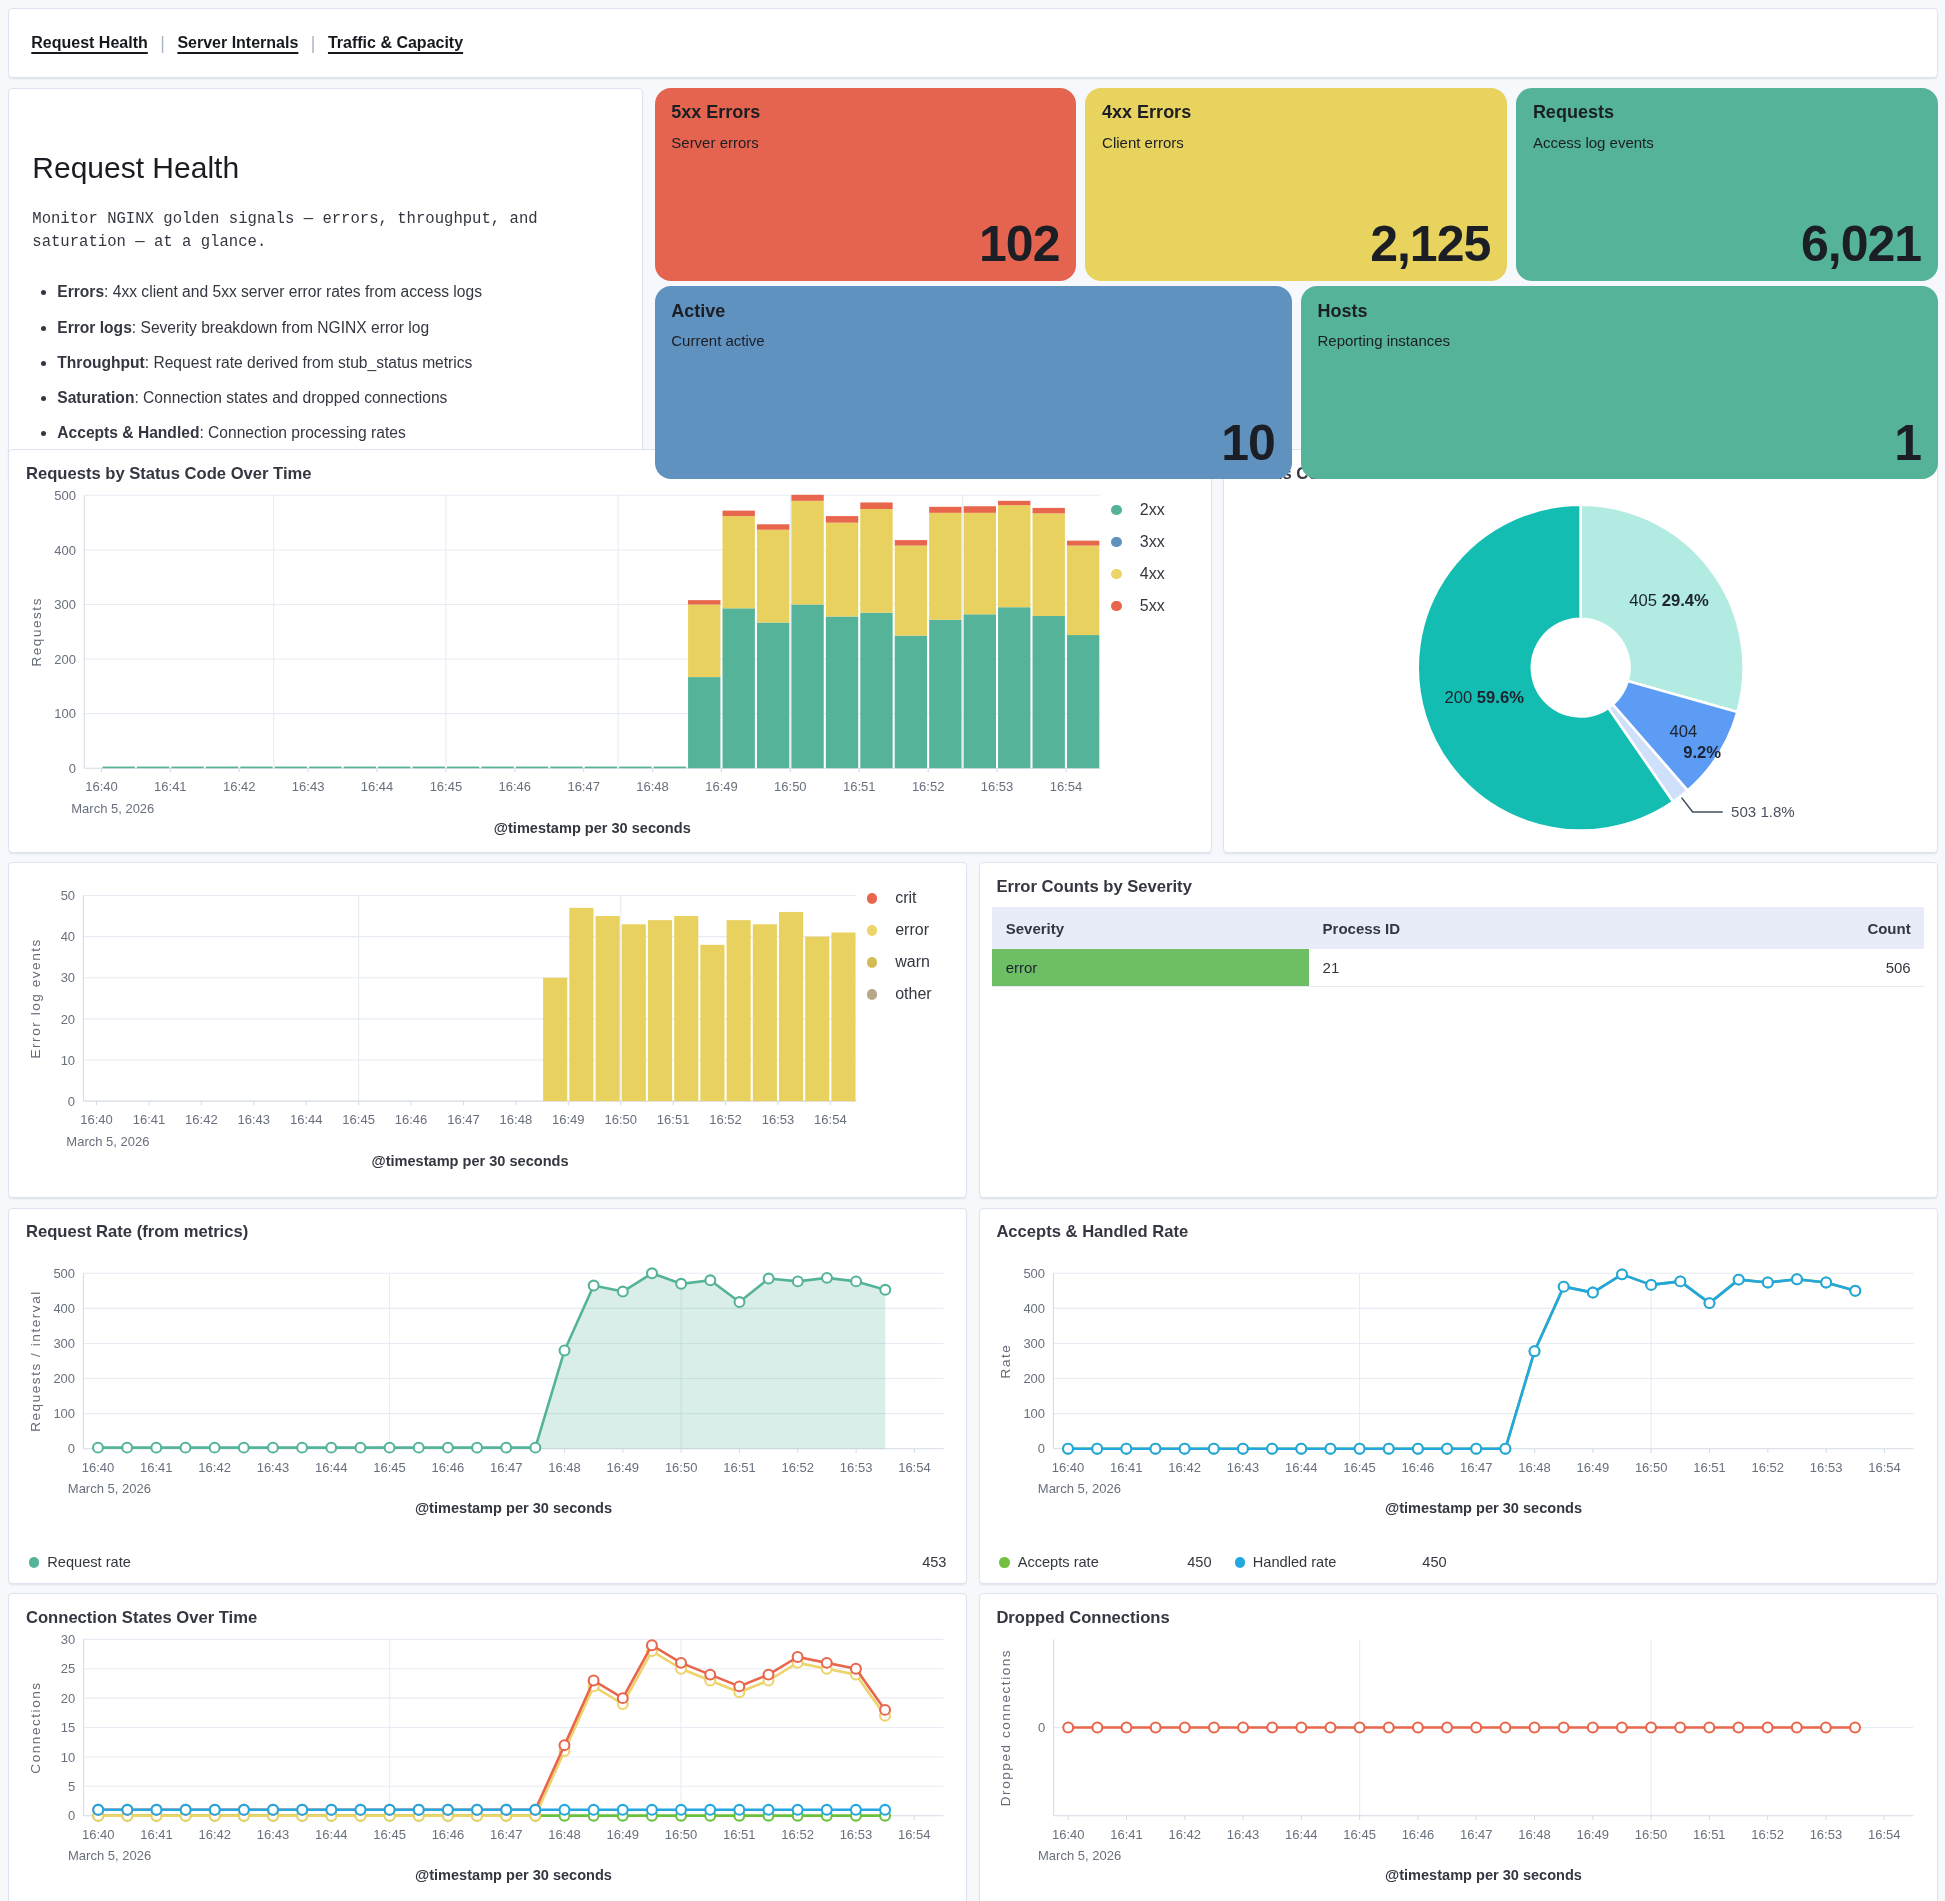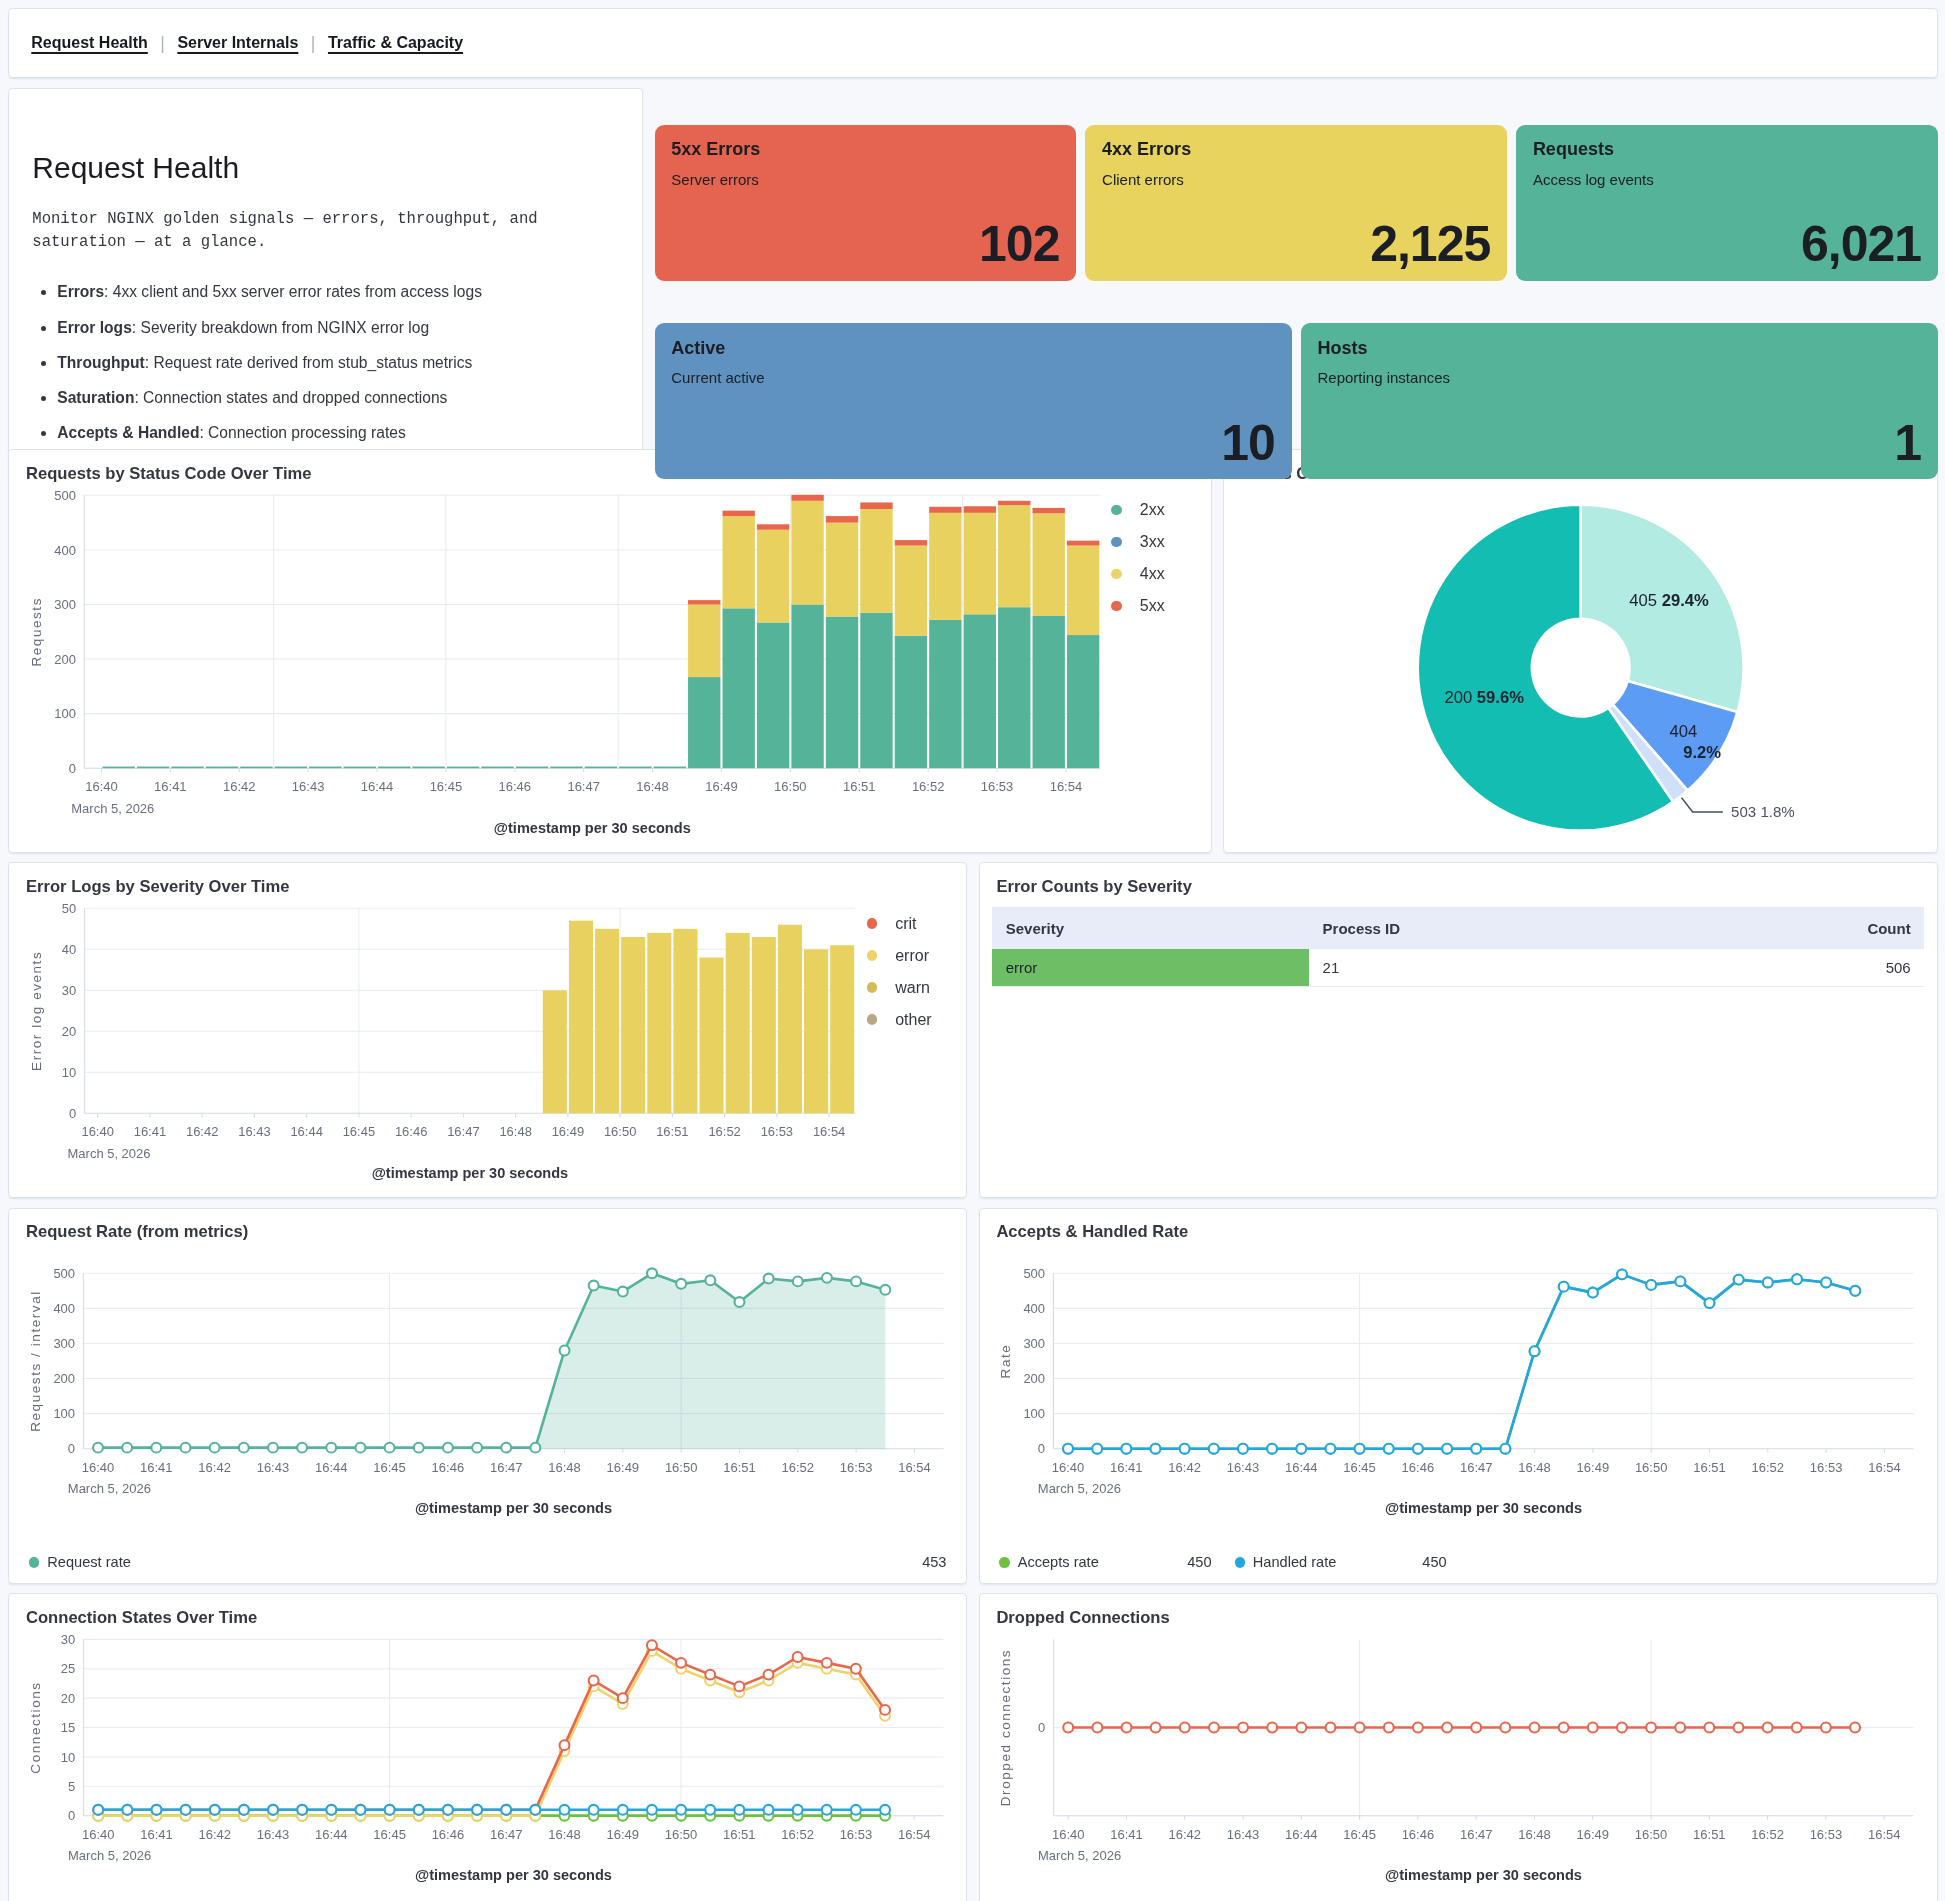--- a/index.html
+++ b/index.html
@@ -32,21 +32,21 @@
   .intro h1 { font-size:30px; font-weight:400; color:#1a1c21; margin:41px 0 0; letter-spacing:0; }
   .intro p { font-size:15.6px; line-height:1.5; margin:23px 0 0; color:#343741;font-family:Liberation Mono, monospace; }
   .intro ul { margin:27px 0 0; padding-left:25px; }
   .intro li { font-size:15.6px; line-height:1.45; margin:12.5px 0; color:#343741; }
   .intro li b { font-weight:700;text-align:right; }
 
   
   .tiles { display:grid; grid-template-rows:1fr 1fr; gap:5.2px; }
   .tiles-top { display:grid; grid-template-columns:1fr 1fr 1fr; gap:9.4px; }
   .tiles-bottom { display:grid; grid-template-columns:1fr 1fr; gap:9.4px; }
-  .tile { position:relative; border-radius:9px; padding:14.6px 16.6px; color:#1b1e24; overflow:hidden;margin-top:37px; }
+  .tile { position:relative; border-radius:16px; padding:14.6px 16.6px; color:#1b1e24; overflow:hidden; }
   .tile .tile-title { font-size:18px; font-weight:700; margin:0 0 10.4px; }
   .tile .tile-sub { font-size:15px; }
   .tile .tile-value { position:absolute; right:16.6px; bottom:7.3px; font-size:50px; font-weight:700; letter-spacing:-1px; }
 
   
   .chart-panel { padding:10.4px 12.5px 7.3px; display:flex; flex-direction:column; min-height:0; }
   .chart-panel h2 { font-size:16.6px; font-weight:700; color:#343741; margin:3.1px 4.2px 2.1px; flex:none; }
   .chart-body { flex:1; display:flex; min-height:0; }
   .chart-area { flex:1; position:relative; min-width:0; }
   .chart-area svg { position:absolute; inset:0; width:100%; height:100%; display:block; }
@@ -276,21 +276,20 @@
               <path d="M838.2372530512382 607.677469356512 A313.5 313.5 0 1 1 660.3984374999999 36 L660.3984375 255.45 A94.05 94.05 0 1 0 713.7500821653714 426.9532408069536 Z" fill="#14bdb2" stroke="#fff" stroke-width="5" stroke-linejoin="round"></path>
               <text x="474.80141593759504" y="417.2359722111283" text-anchor="middle" fill="#1d2330" font-size="32" font-family="&quot;Liberation Sans&quot;, sans-serif"><tspan>200 </tspan><tspan font-weight="700">59.6%</tspan></text>
             </svg>
           </div>
       </div>
     </div>
   </div>
 
   <div class="row row3">
     <div class="panel chart-panel">
-      <h2>Error Logs by Severity Over Time</h2>
       <div class="chart-body">
         <div class="chart-area">
             <svg viewBox="0 0 1623 561">
               <line x1="646.5593220338983" x2="646.5593220338983" y1="18" y2="413" stroke="#e7ebf3" stroke-width="2"></line>
               <line x1="1149.949152542373" x2="1149.949152542373" y1="18" y2="413" stroke="#e7ebf3" stroke-width="2"></line>
               <line x1="118" x2="1603" y1="334" y2="334" stroke="#e7ebf3" stroke-width="2"></line>
               <line x1="118" x2="1603" y1="255" y2="255" stroke="#e7ebf3" stroke-width="2"></line>
               <line x1="118" x2="1603" y1="176" y2="176" stroke="#e7ebf3" stroke-width="2"></line>
               <line x1="118" x2="1603" y1="97" y2="97" stroke="#e7ebf3" stroke-width="2"></line>
               <line x1="118" x2="1603" y1="18" y2="18" stroke="#e7ebf3" stroke-width="2"></line>

